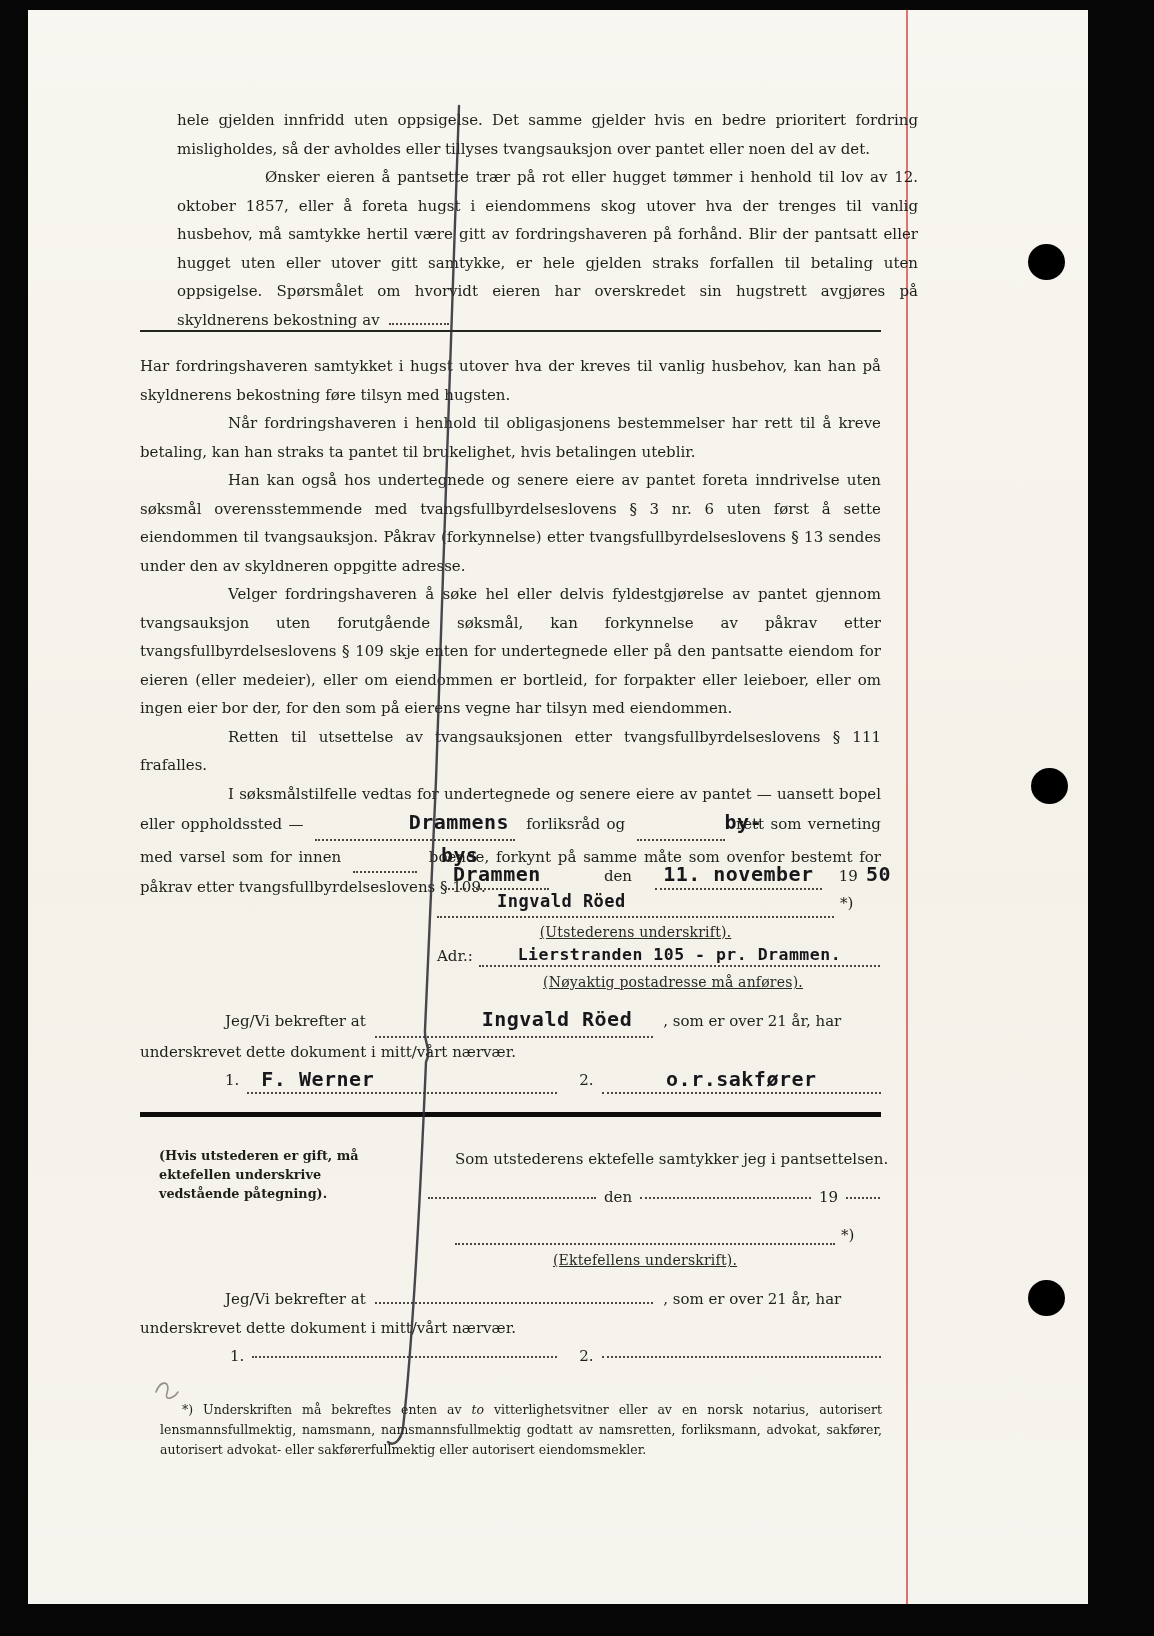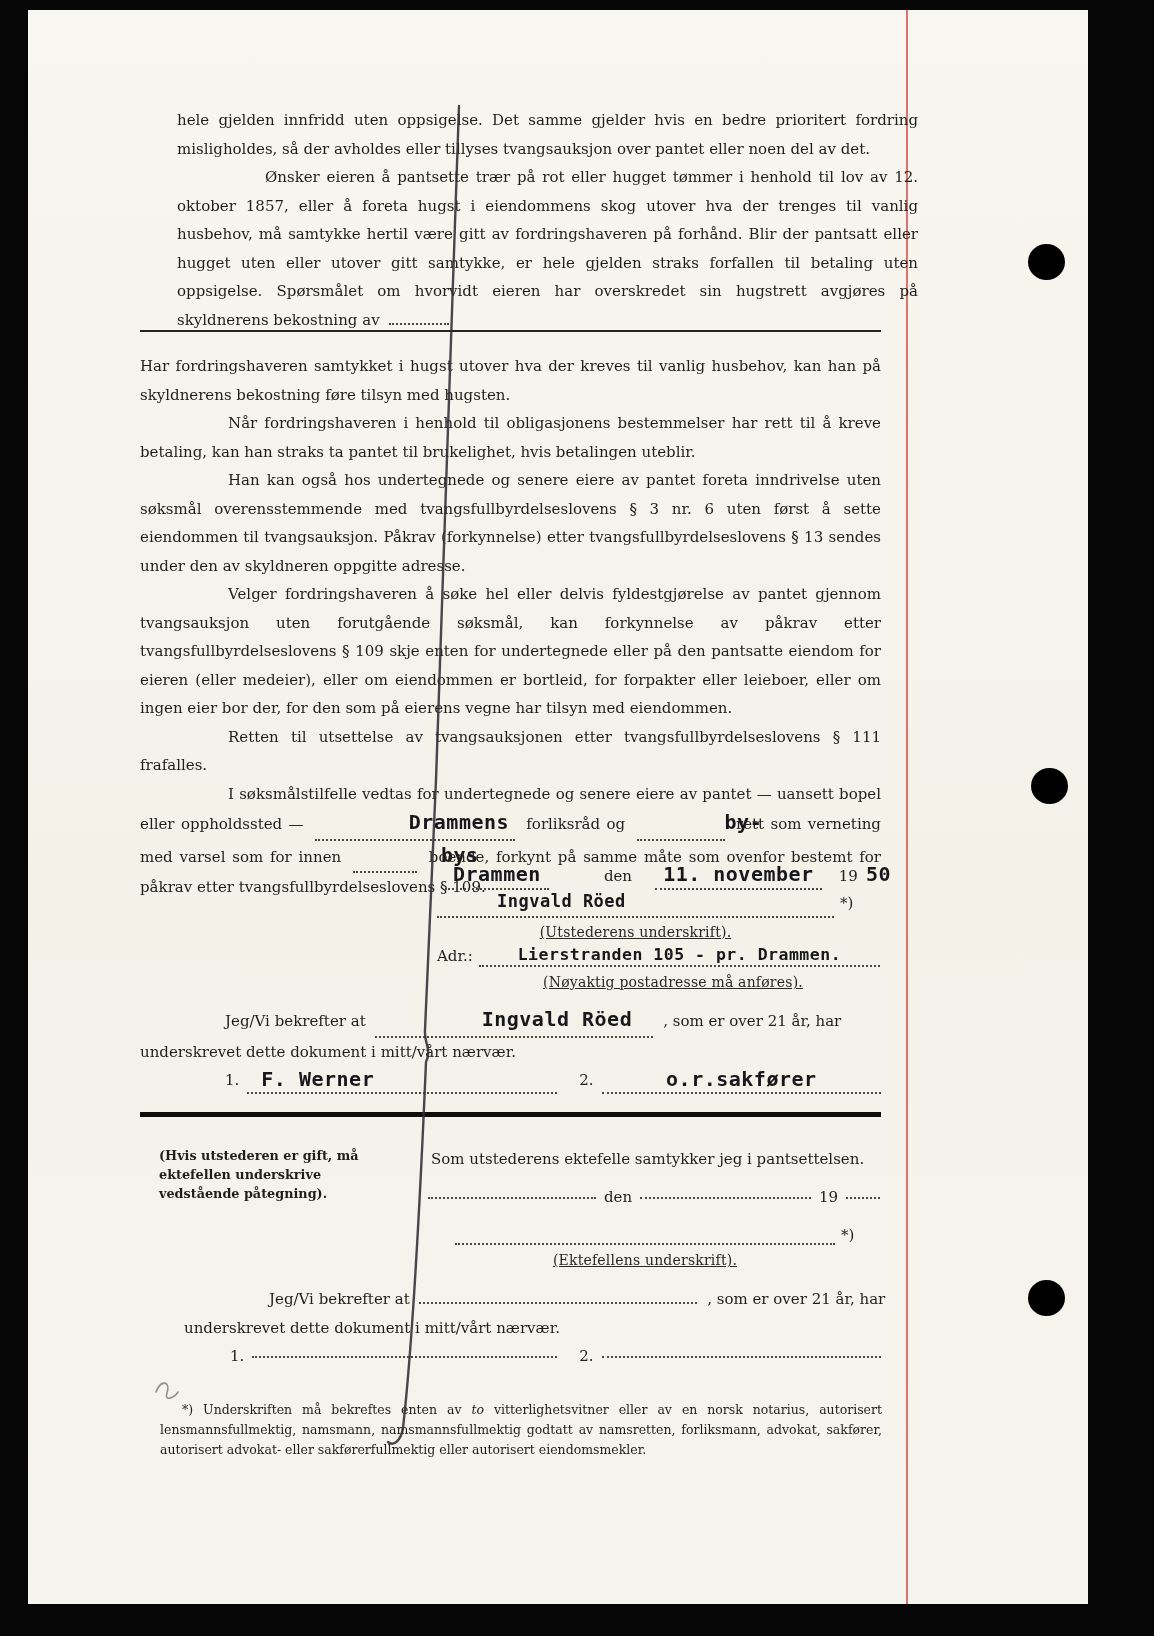--- a/index.html
+++ b/index.html
@@ -111,35 +111,35 @@
   <div class="blk flex-row" style="left:112px; top:1058px; width:741px; height:24px;">
     <span class="lbl" style="margin-left:85px;">1.</span>
     <span class="wfill" style="width:310px; text-align:left;"><span class="typed" style="padding-left:14px;">F. Werner</span></span>
     <span class="lbl" style="margin-left:22px;">2.</span>
     <span class="wfill" style="flex:1;"><span class="typed">o.r.sakfører</span></span>
   </div>
 
   <div class="blk thick-rule" style="left:112px; top:1102px; width:741px; height:5px;"></div>
 
   <div class="blk small-note" style="left:112px; top:1136px; width:228px;margin-left:19px;">(Hvis utstederen er gift, må ektefellen underskrive vedstående påtegning).</div>
-  <div class="blk" style="left:403px; top:1140px; width:445px; font-size:15px; white-space:nowrap;">Som utstederens ektefelle samtykker jeg i pantsettelsen.</div>
+  <div class="blk" style="left:427px; top:1140px; width:445px; font-size:15px; white-space:nowrap;">Som utstederens ektefelle samtykker jeg i pantsettelsen.</div>
 
   <div class="blk flex-row" style="left:400px; top:1176px; width:452px; height:22px;">
     <span class="wfill" style="width:168px; margin-left:0;"></span>
     <span class="lbl" style="margin-left:8px;">den</span>
     <span class="wfill" style="flex:1;"></span>
     <span class="lbl" style="margin-left:8px;">19</span>
     <span class="wfill" style="width:34px;"></span>
   </div>
 
   <div class="blk sig-line" style="left:427px; top:1210px; width:380px; height:25px;"></div>
   <div class="blk lbl" style="left:813px; top:1216px;">*)</div>
   <div class="blk cap" style="left:427px; top:1242px; width:380px;">(Ektefellens underskrift).</div>
 
-  <div class="blk" style="left:112px; top:1275px; width:741px;margin-left:44px;">
+  <div class="blk" style="left:112px; top:1275px; width:741px;">
     <p class="noj" style="text-indent:85px;">
       <span>Jeg/Vi bekrefter at</span>
       <span class="fill fill-empty" style="width:278px;"></span>
       <span>, som er over 21 år, har</span>
       <br>
       <span>underskrevet dette dokument i mitt/vårt nærvær.</span>
     </p>
   </div>
 
   <div class="blk flex-row" style="left:112px; top:1334px; width:741px; height:24px;">

